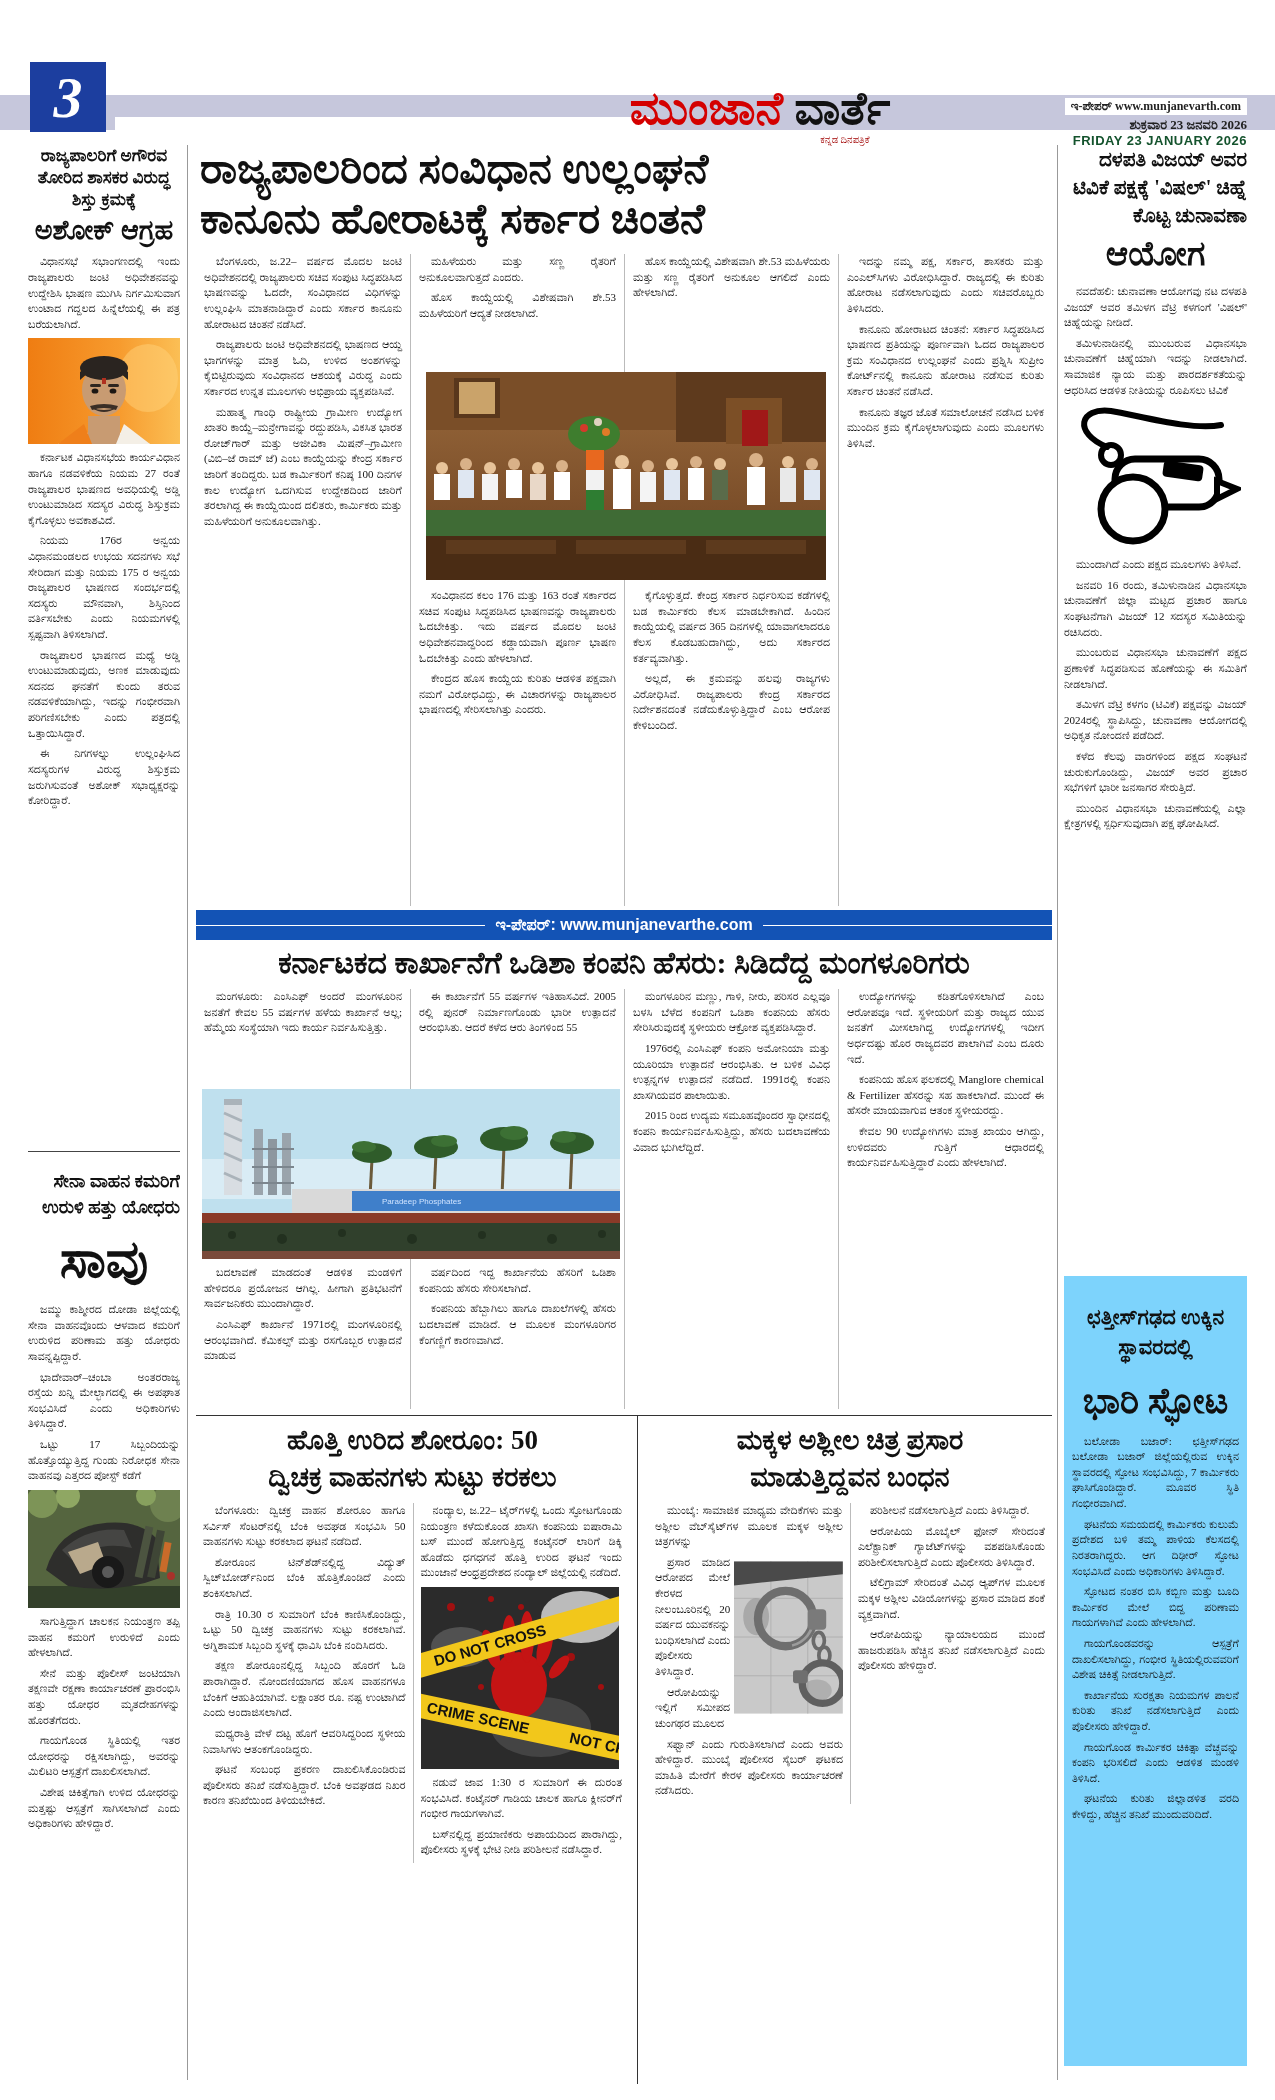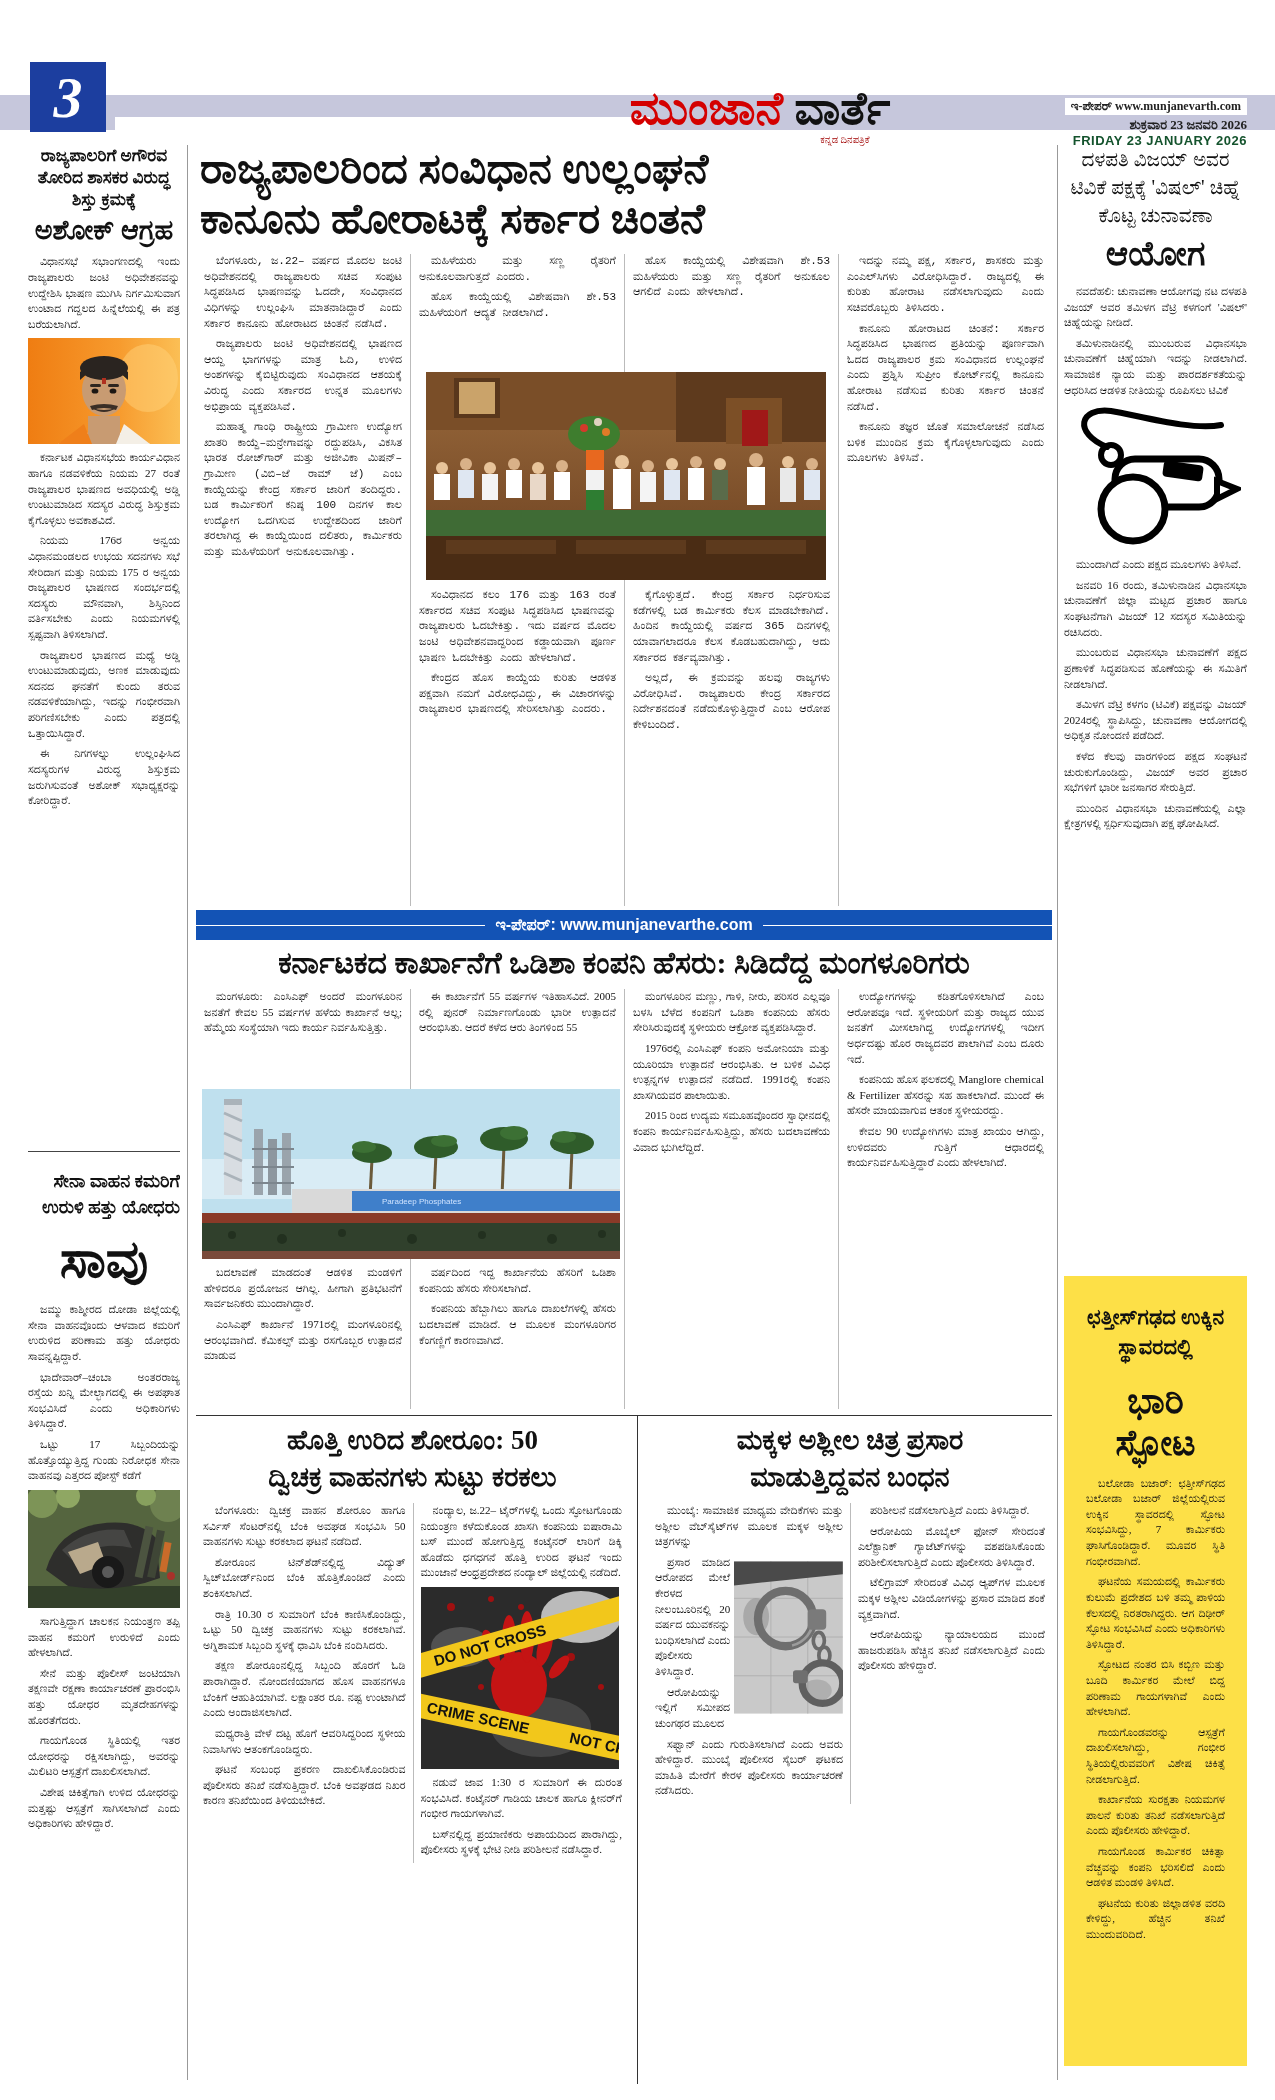--- a/index.html
+++ b/index.html
@@ -30,21 +30,21 @@
   .h-sm{font-size:17px;font-weight:bold;text-align:center;line-height:1.3;}
   .h-lg{font-size:27px;font-weight:bold;text-align:center;margin:4px 0 8px;}
   .sep{border:0;border-top:1px solid #444;margin:6px 0;}
   .art-army{height:920px;overflow:hidden;}
   .army-h{font-size:18px;font-weight:bold;text-align:right;line-height:1.45;margin-top:10px;}
   .army-big{font-size:52px;font-weight:bold;text-align:center;margin:10px 0 12px;}
   .photo{display:block;margin:6px 0;}
   
   .col-mid{position:absolute;left:196px;top:145px;width:856px;height:1940px;overflow:hidden;}
   .gov-h{font-size:42px;font-weight:bold;line-height:1.18;padding-left:4px;margin:0 0 10px;}
-  .gov-body{position:relative;display:flex;height:652px;overflow:hidden;font-family:Liberation Mono, monospace;}
+  .gov-body{position:relative;display:flex;height:652px;overflow:hidden;}
   .gcol{width:25%;padding:0 8px;box-sizing:border-box;}
   .gcol + .gcol{border-left:1px solid #bbb;}
   .seg{overflow:hidden;}
   .assembly-abs{position:absolute;left:230px;top:118px;}
   .banner{display:flex;align-items:center;gap:10px;background:#1353b5;color:#fff;height:30px;
           margin:4px 0 6px;font-size:16px;font-weight:bold;font-family:"Liberation Sans",sans-serif;}
   .banner .bline{flex:1;height:1px;background:#fff;}
   .banner span.btxt{white-space:nowrap;}
   .fact-h{font-size:30px;font-weight:bold;text-align:center;margin:4px 0 8px;}
   .fact-body{position:relative;display:flex;height:420px;overflow:hidden;}
@@ -54,23 +54,23 @@
   .art-arrest{flex:1;padding:6px 0 0 10px;box-sizing:border-box;}
   .bh{font-size:27px;font-weight:bold;text-align:center;line-height:1.35;}
   .two-col{display:flex;margin-top:8px;}
   .two-col>div{width:50%;padding:0 7px;box-sizing:border-box;}
   .two-col>div+div{border-left:1px solid #bbb;}
   .side-row{display:flex;gap:4px;}
   .side-row .side-txt{width:40%;}
   
   .col-right{position:absolute;left:1064px;top:145px;width:183px;height:1940px;}
   .art-tvk{height:1125px;overflow:hidden;}
-  .tvk-h{font-size:20px;font-weight:normal;text-align:center;line-height:1.4;}
+  .tvk-h{font-size:20px;font-weight:bold;text-align:right;line-height:1.4;}
   .tvk-big{font-size:34px;font-weight:bold;text-align:center;margin:6px 0 10px;}
-  .graybox{background:#fde047;padding:10px 22px;height:770px;overflow:hidden;margin-top:6px;}
+  .graybox{background:#7dd3fc;padding:10px 8px;height:770px;overflow:hidden;margin-top:6px;}
   .blast-h{font-size:21px;font-weight:bold;text-align:center;line-height:1.4;}
   .blast-big{font-size:36px;font-weight:bold;text-align:center;margin:8px 0 12px;}
 </style>
 </head>
 <body>
 
 <div class="page">
 
   <div class="band"></div>
   <div class="band-white"></div>

